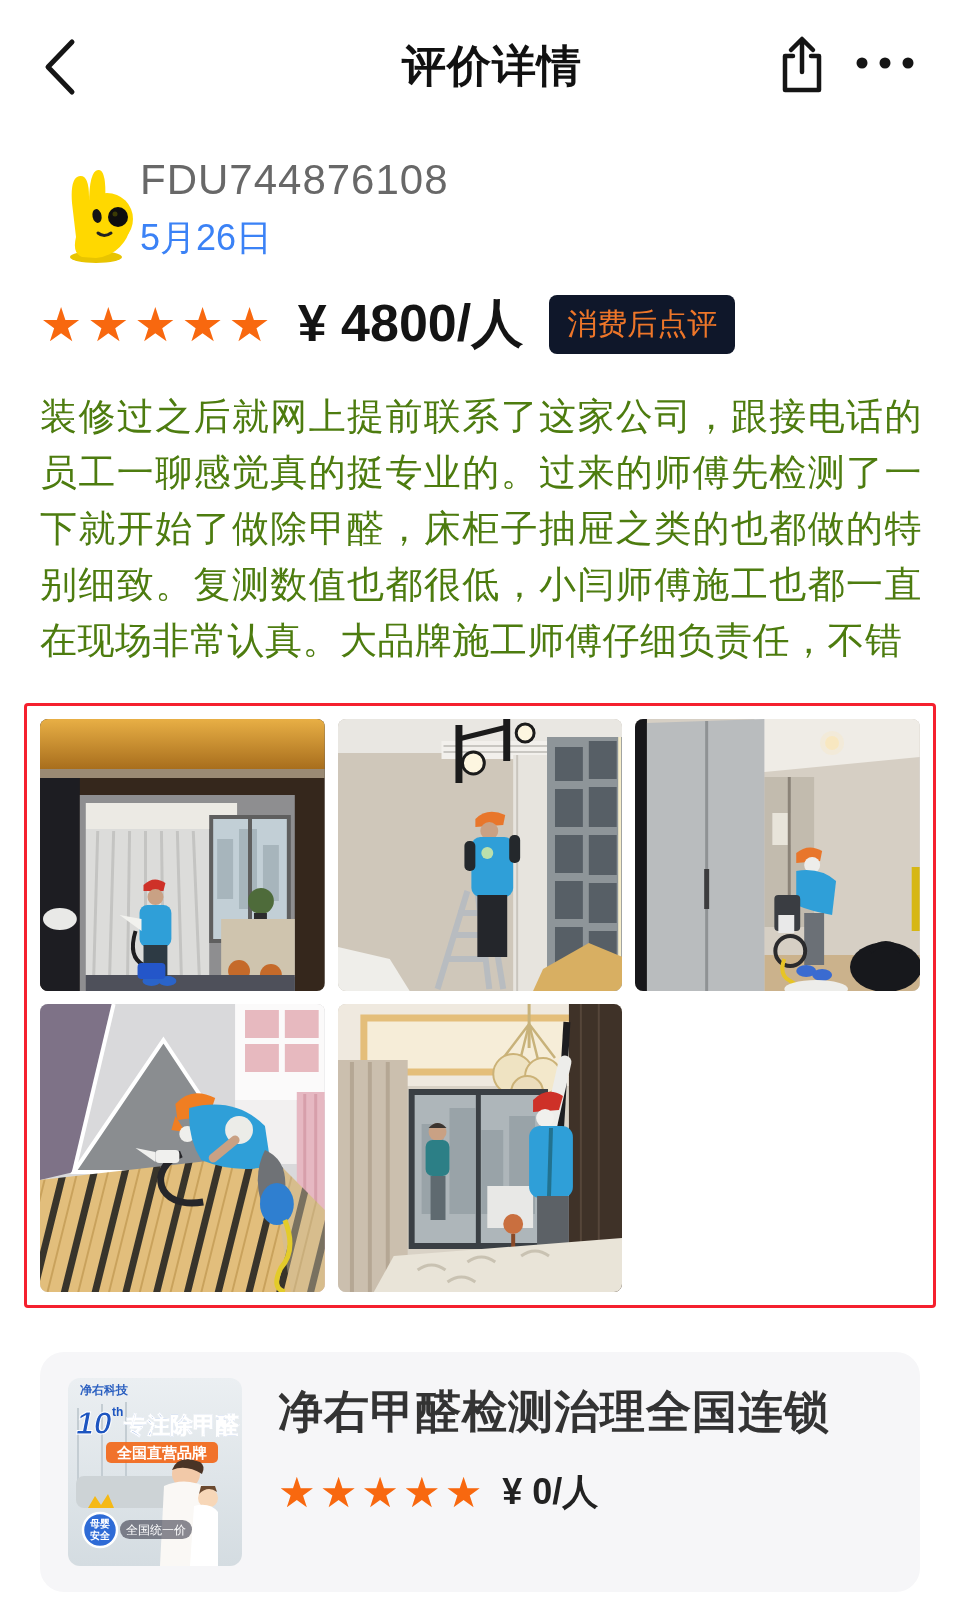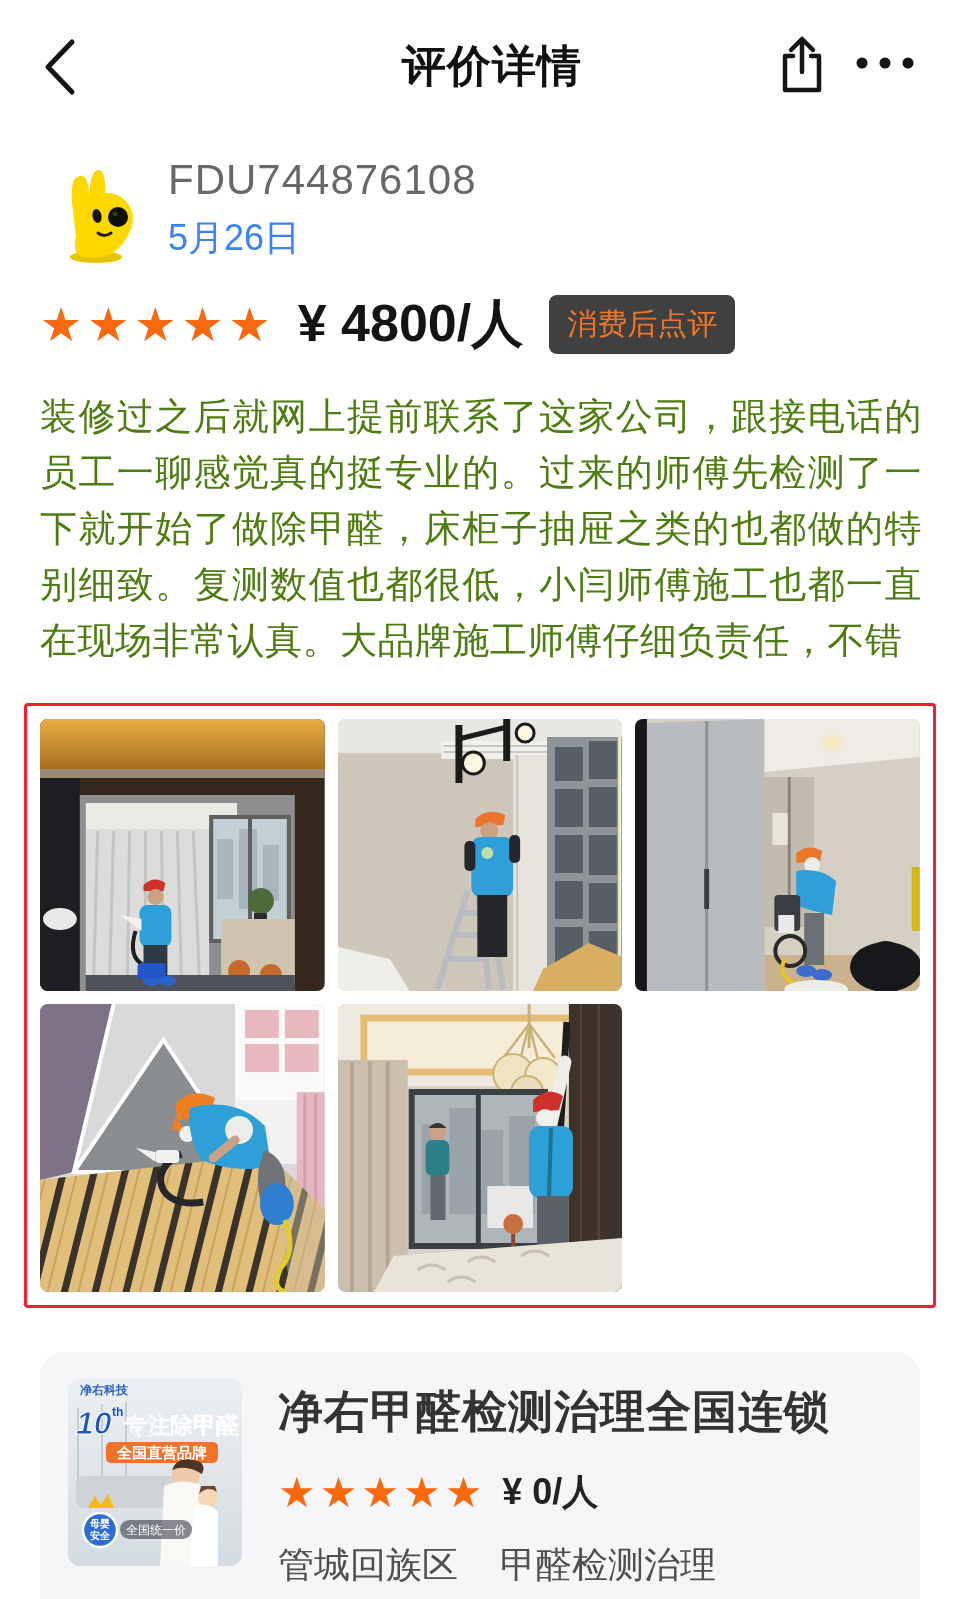--- a/index.html
+++ b/index.html
@@ -10,30 +10,30 @@
   
   .header { position:relative; height:112px; padding-top:34px; }
   .back-btn { position:absolute; left:38px; top:38px; width:44px; height:58px; cursor:pointer; }
   .hdr-title { text-align:center; font-size:44px; font-weight:700; color:#111; line-height:64px; letter-spacing:1px;padding-left:24px; }
   .share-btn { position:absolute; right:132px; top:34px; width:52px; height:62px; cursor:pointer; }
   .more-btn { position:absolute; right:44px; top:48px; width:62px; height:30px; cursor:pointer; }
 
   
   .user-row { display:flex; align-items:center; padding-left:52px; margin-top:44px; }
   .avatar { width:88px; height:106px; flex:0 0 auto; }
-  .user-meta { margin-left:28px; }
+  .user-meta { }
   .user-name { font-size:42px; color:#686868; font-weight:500; letter-spacing:1px; }
   .user-date { font-size:36px; color:#3b82f6; margin-top:10px; }
 
   
   .rating-row { display:flex; align-items:center; padding-left:40px; margin-top:26px; }
   .stars { font-size:47px; line-height:47px; color:#F8680F; letter-spacing:5px; white-space:nowrap; }
   .stars.small { font-size:42px; line-height:42px; letter-spacing:4px; }
   .price { font-size:52px; font-weight:700; color:#141414; margin-left:22px; }
-  .review-badge { margin-left:26px; background:#404040; color:#EE7629; font-size:30px;
+  .review-badge { margin-left:26px; background:#0f172a; color:#EE7629; font-size:30px;
                   padding:9px 18px; border-radius:8px; font-weight:500; }
 
   
   .review-text { margin:30px 38px 0 40px; font-size:37px; line-height:56px; color:#4d7c0f;
                  text-align:justify; letter-spacing:0.5px; }
 
   
   .photo-grid { margin:34px 24px 0 24px; border:3px solid #F5202E; border-radius:4px;
                 padding:13px; display:grid; grid-template-columns:repeat(3,1fr); gap:13px; background:#fff; }
   .photo { border-radius:8px; overflow:hidden; background:#ddd; cursor:pointer; }
@@ -395,17 +395,14 @@
       <rect x="52" y="142" width="72" height="19" rx="9.5" fill="#2B2B3C" opacity="0.55"></rect>
       <text x="88" y="156" font-size="12" fill="#fff" text-anchor="middle">全国统一价</text>
     </svg>
   </div>
   <div class="shop-info">
     <div class="shop-name">净右甲醛检测治理全国连锁</div>
     <div class="shop-rating">
       <span class="stars small"><span>★</span><span>★</span><span>★</span><span>★</span><span>★</span></span>
       <span class="shop-price">¥ 0/人</span>
     </div>
-    <div class="shop-loc">
-      <span>管城回族区</span><span class="cat">甲醛检测治理</span>
-    </div>
   </div>
 </div>
 
 </body></html>

